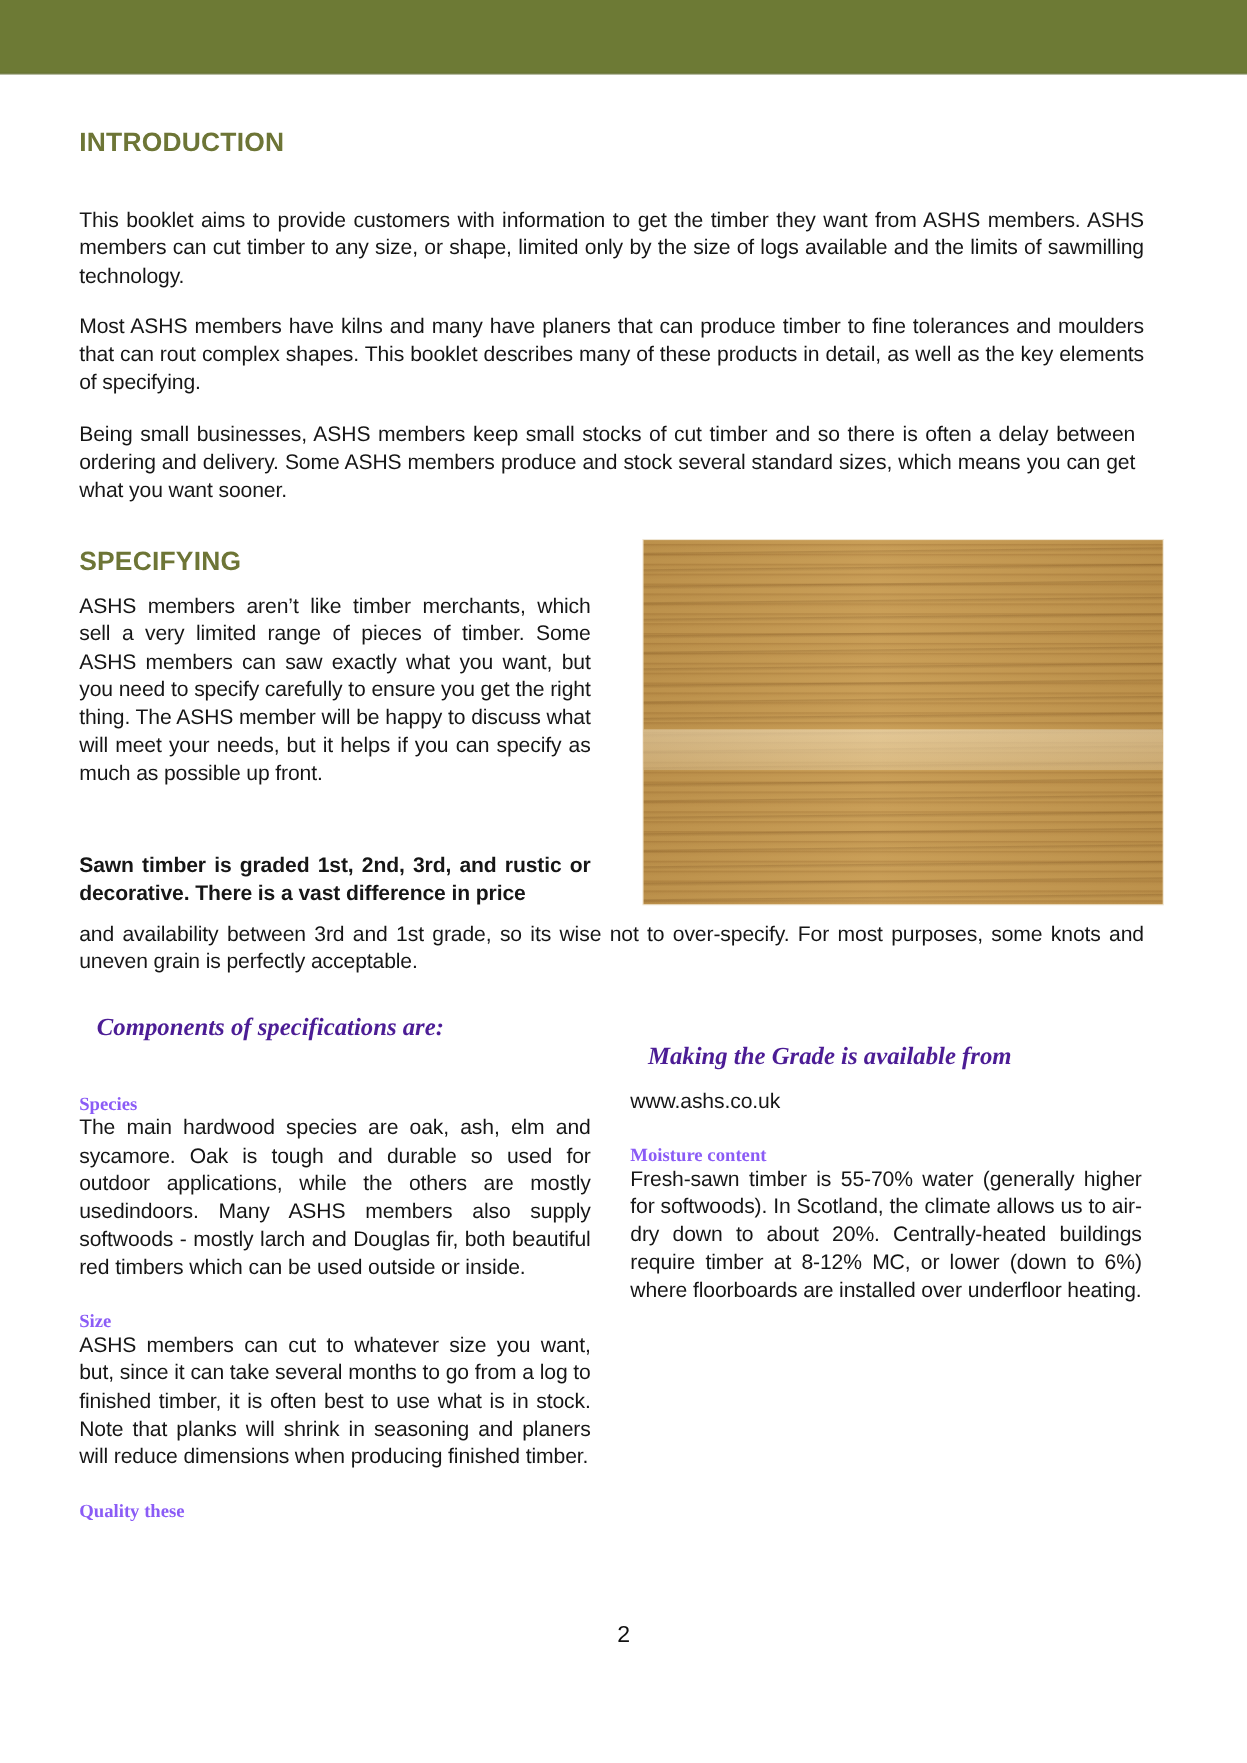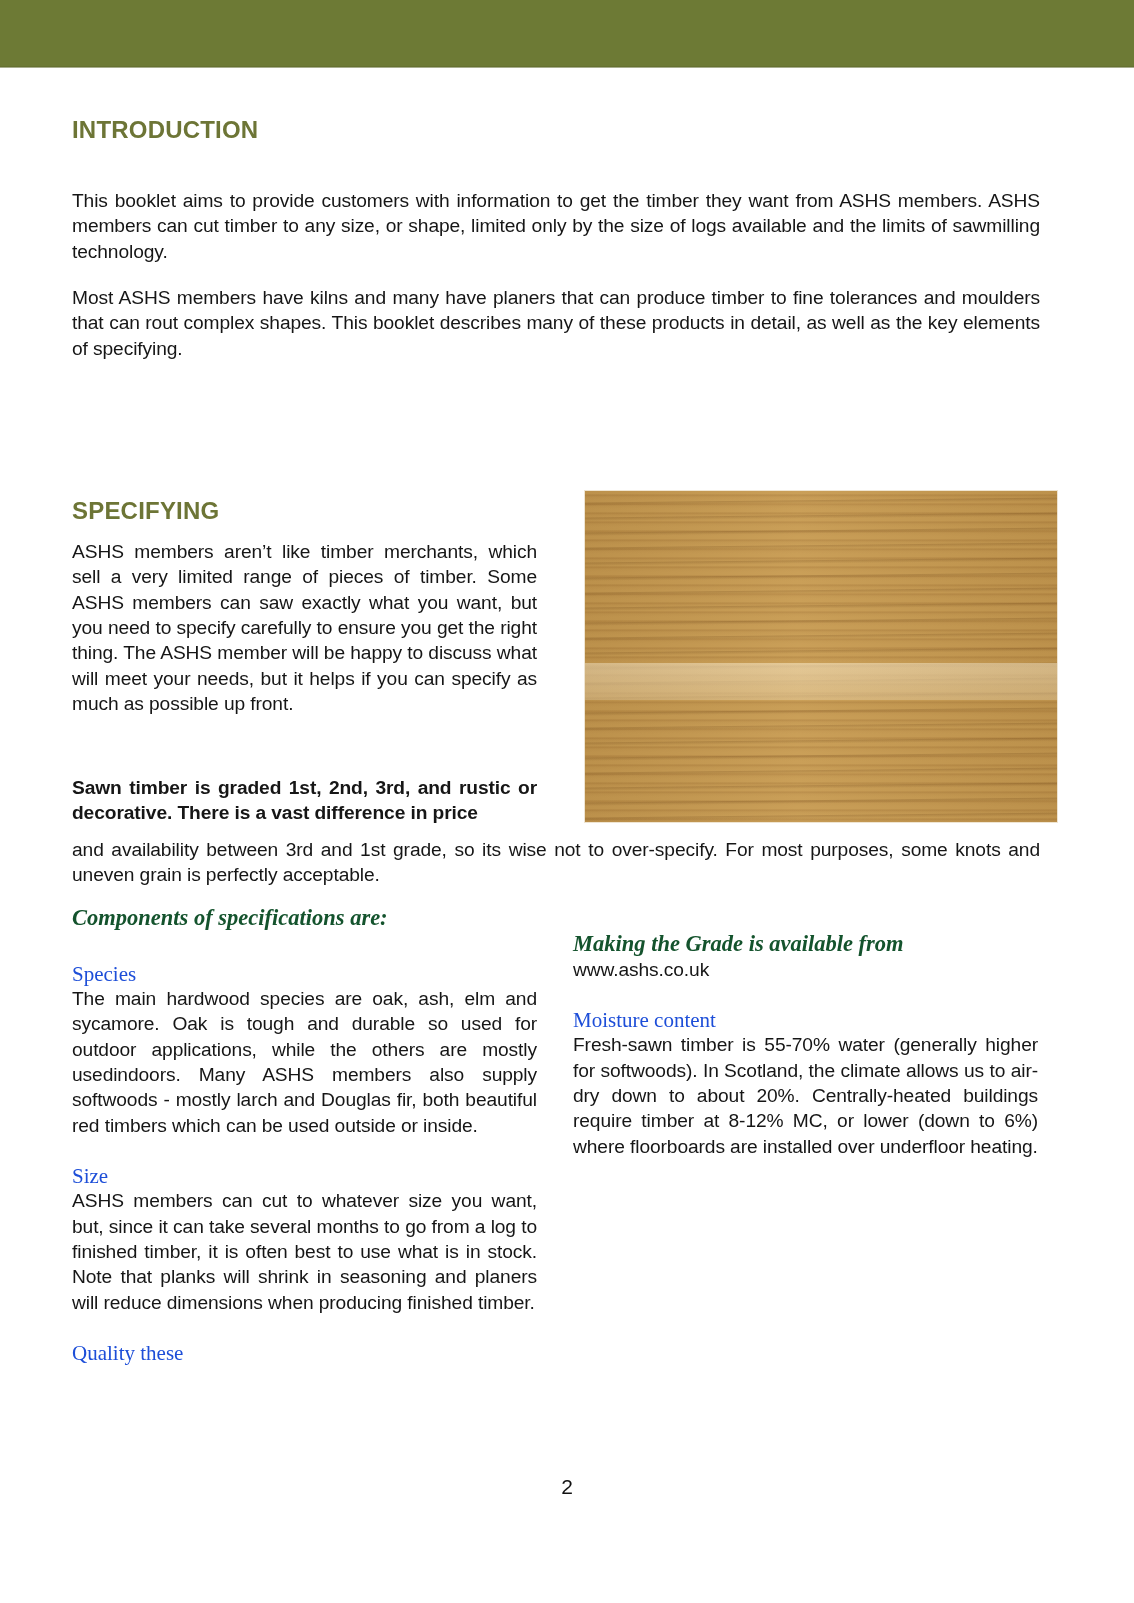--- a/index.html
+++ b/index.html
@@ -56,35 +56,35 @@
     font-size: 19.2px;
     line-height: 1.32;
     text-align: justify;
     margin: 0;
     color: #161616;
     letter-spacing: -0.1px;
   }
 
   h3.sub-heading {
     font-family: "Liberation Serif", serif;
-    font-weight: normal;
-    font-size: 21px;
+    font-weight: bold;
+    font-size: 17px;
     margin: 0;
     line-height: 1.15;
-    color: #1d4ed8;
+    color: #8b5cf6;
   }
 
   h2.italic-heading {
     font-family: "Liberation Serif", serif;
     font-weight: bold;
     font-style: italic;
     font-size: 22.5px;
-    margin: 0;
+    margin: 16px;
     line-height: 1.15;
-    color: #14532d;
+    color: #4c1d95;
   }
 
   
   #intro-heading { position: absolute; left: 72px; top: 50px; }
   #intro-p1 { position: absolute; left: 72px; top: 121px; width: 968px; }
   #intro-p2 { position: absolute; left: 72px; top: 218px; width: 968px; }
   #intro-p3 { position: absolute; left: 72px; top: 316px; width: 960px; }
 
   
   #specifying-heading { position: absolute; left: 72px; top: 403px; margin-top: 28px; }
@@ -187,20 +187,21 @@
 <div id="banner-edge"></div>
 
 <div id="page">
 
   <h1 id="intro-heading" class="section-heading">INTRODUCTION</h1>
 
   <p id="intro-p2" class="body-text">Most ASHS members have kilns and many have planers that can produce timber to fine tolerances and moulders that can rout complex shapes. This booklet describes many of these products in detail, as well as the key elements of specifying.</p>
 
   <p id="intro-p1" class="body-text">This booklet aims to provide customers with information to get the timber they want from ASHS members. ASHS members can cut timber to any size, or shape, limited only by the size of logs available and the limits of sawmilling technology.</p>
 
+  <p id="intro-p3" class="body-text">Being small businesses, ASHS members keep small stocks of cut timber and so there is often a delay between ordering and delivery. Some ASHS members produce and stock several standard sizes, which means you can get what you want sooner.</p>
 
   <h1 id="specifying-heading" class="section-heading">SPECIFYING</h1>
 
   <div id="wood-photo">
     <div class="grain-base"></div>
     <div class="grain-lines"></div>
     <div class="grain-lines2"></div>
     <div class="grain-band"></div>
     <div class="grain-shade"></div>
   </div>

